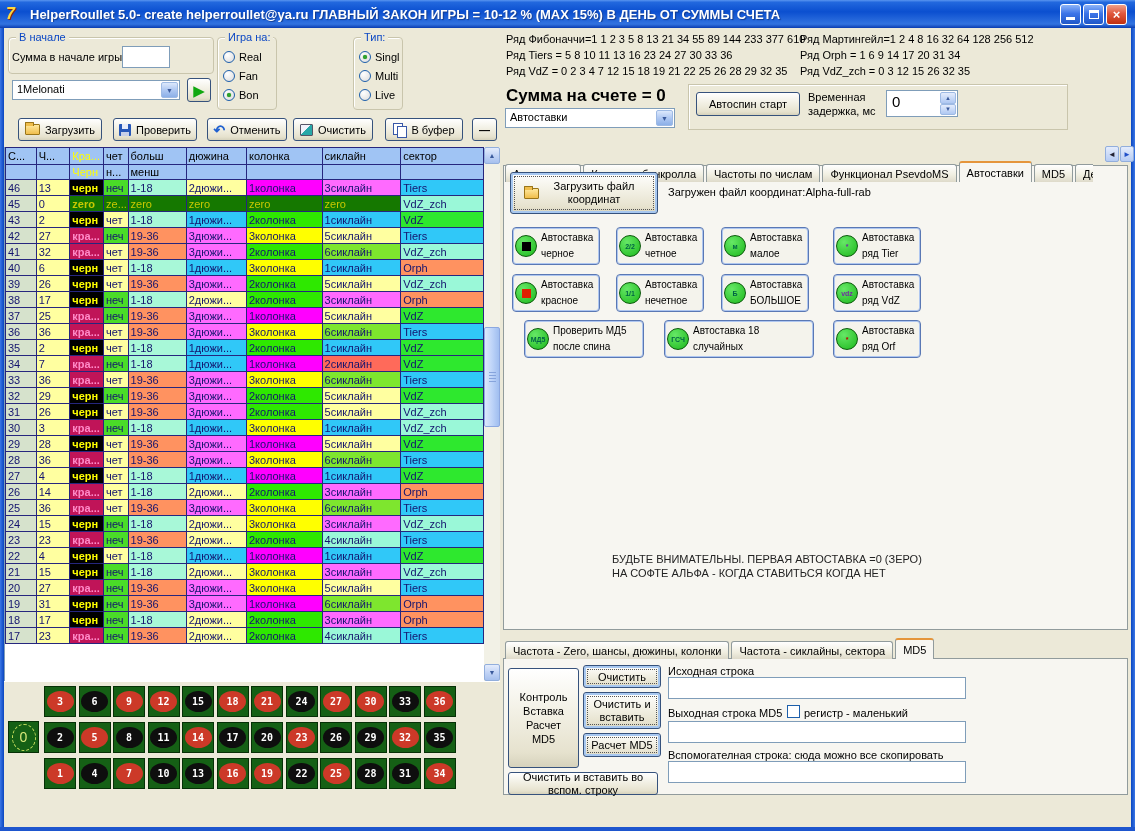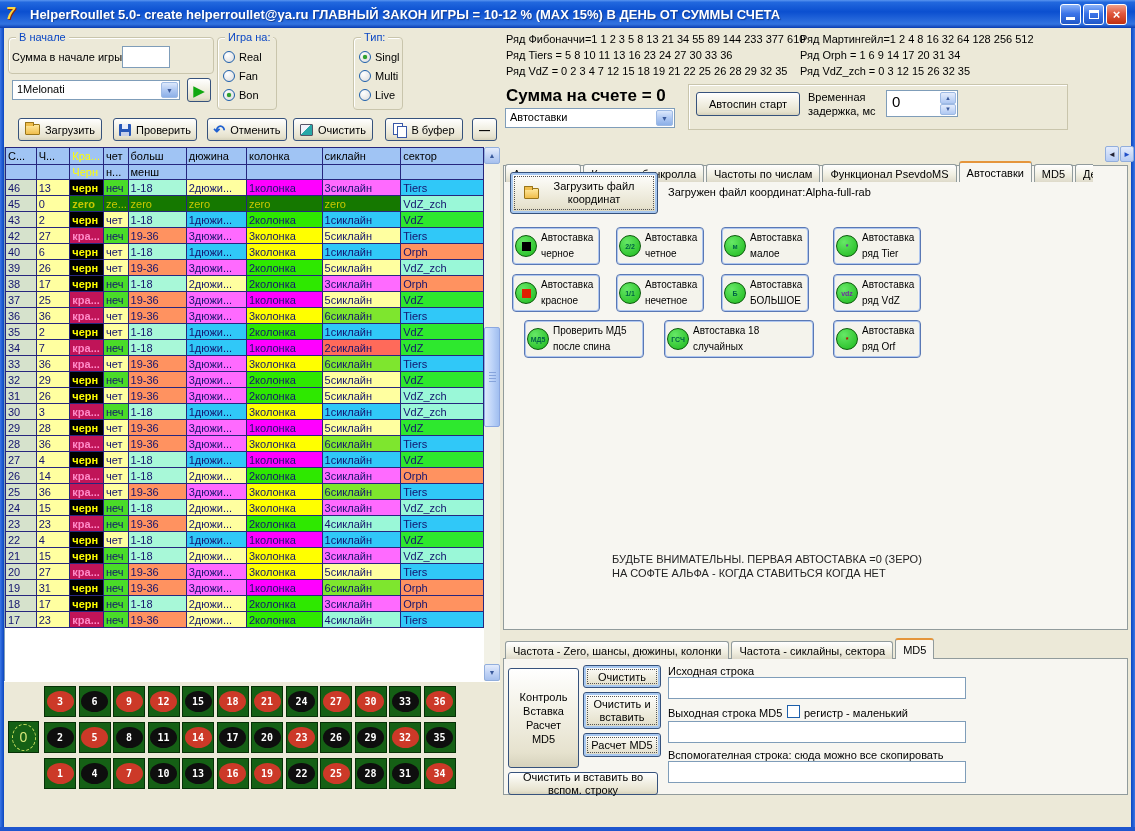--- a/index.html
+++ b/index.html
@@ -269,20 +269,31 @@
             <td class="c-num">27</td>
             <td class="bold" style="background: rgb(192, 20, 88); color: rgb(255, 138, 200);">кра...</td>
             <td style="background: rgb(74, 220, 40); color: rgb(20, 20, 110);">неч</td>
             <td style="background: rgb(255, 146, 96); color: rgb(20, 20, 110);">19-36</td>
             <td style="background: rgb(255, 106, 255); color: rgb(20, 20, 110);">3дюжи...</td>
             <td style="background: rgb(255, 255, 0); color: rgb(20, 20, 110);">3колонка</td>
             <td style="background: rgb(255, 255, 160); color: rgb(20, 20, 110);">5сиклайн</td>
             <td style="background: rgb(48, 200, 248); color: rgb(20, 20, 110);">Tiers</td>
           </tr>
           <tr>
+            <td class="c-idx">41</td>
+            <td class="c-num">32</td>
+            <td class="bold" style="background: rgb(192, 20, 88); color: rgb(255, 138, 200);">кра...</td>
+            <td style="background: rgb(255, 255, 160); color: rgb(20, 20, 110);">чет</td>
+            <td style="background: rgb(255, 146, 96); color: rgb(20, 20, 110);">19-36</td>
+            <td style="background: rgb(255, 106, 255); color: rgb(20, 20, 110);">3дюжи...</td>
+            <td style="background: rgb(46, 232, 0); color: rgb(20, 20, 110);">2колонка</td>
+            <td style="background: rgb(126, 230, 46); color: rgb(20, 20, 110);">6сиклайн</td>
+            <td style="background: rgb(154, 248, 216); color: rgb(20, 20, 110);">VdZ_zch</td>
+          </tr>
+          <tr>
             <td class="c-idx">40</td>
             <td class="c-num">6</td>
             <td class="bold" style="background: rgb(0, 0, 0); color: rgb(255, 255, 0);">черн</td>
             <td style="background: rgb(255, 255, 160); color: rgb(20, 20, 110);">чет</td>
             <td style="background: rgb(168, 248, 216); color: rgb(20, 20, 110);">1-18</td>
             <td style="background: rgb(48, 200, 248); color: rgb(20, 20, 110);">1дюжи...</td>
             <td style="background: rgb(255, 255, 0); color: rgb(20, 20, 110);">3колонка</td>
             <td style="background: rgb(48, 200, 248); color: rgb(20, 20, 110);">1сиклайн</td>
             <td style="background: rgb(255, 146, 96); color: rgb(20, 20, 110);">Orph</td>
           </tr>

